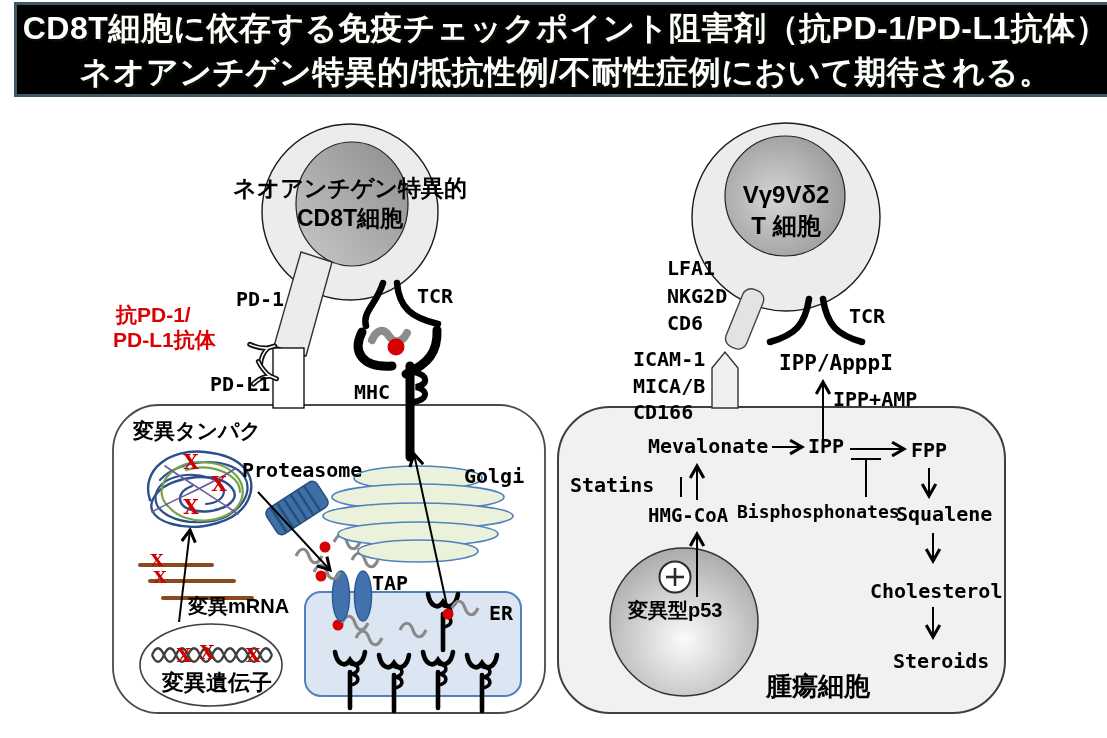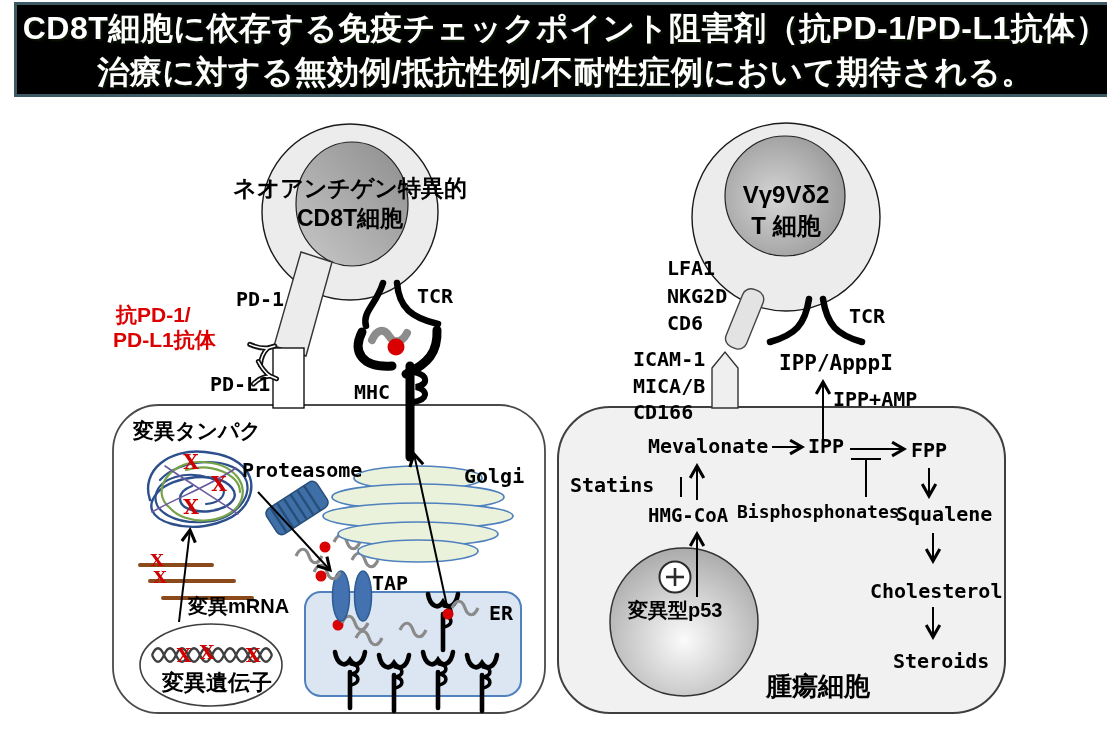--- a/index.html
+++ b/index.html
@@ -20,21 +20,21 @@
   .abk{stroke:#111;stroke-width:5;fill:none;stroke-linecap:round;}
   .abw{stroke:#fff;stroke-width:1.6;fill:none;stroke-linecap:round;}
 </style>
 </head>
 <body>
 
 <div class="stage">
 
   <div class="banner">
     <div class="bline">CD8T細胞に依存する免疫チェックポイント阻害剤（抗PD-1/PD-L1抗体）</div>
-    <div class="bline">治療に対する無効例/抵抗性例/不耐性症例において期待される。</div>
+    <div class="bline">ネオアンチゲン特異的/抵抗性例/不耐性症例において期待される。</div>
   </div>
 
   <svg width="1107" height="738" viewBox="0 0 1107 738">
     <defs>
       <marker id="arr" viewBox="0 0 10 10" refX="8" refY="5" markerWidth="8.5" markerHeight="8.5" orient="auto-start-reverse">
         <path d="M1,1 L8,5 L1,9" fill="none" stroke="#000" stroke-width="1.8"></path>
       </marker>
       <linearGradient id="gNucL" x1="1" y1="0" x2="0" y2="1">
         <stop offset="0" stop-color="#8d8d8d"></stop>
           <stop offset="1" stop-color="#c8c8c8"></stop>

